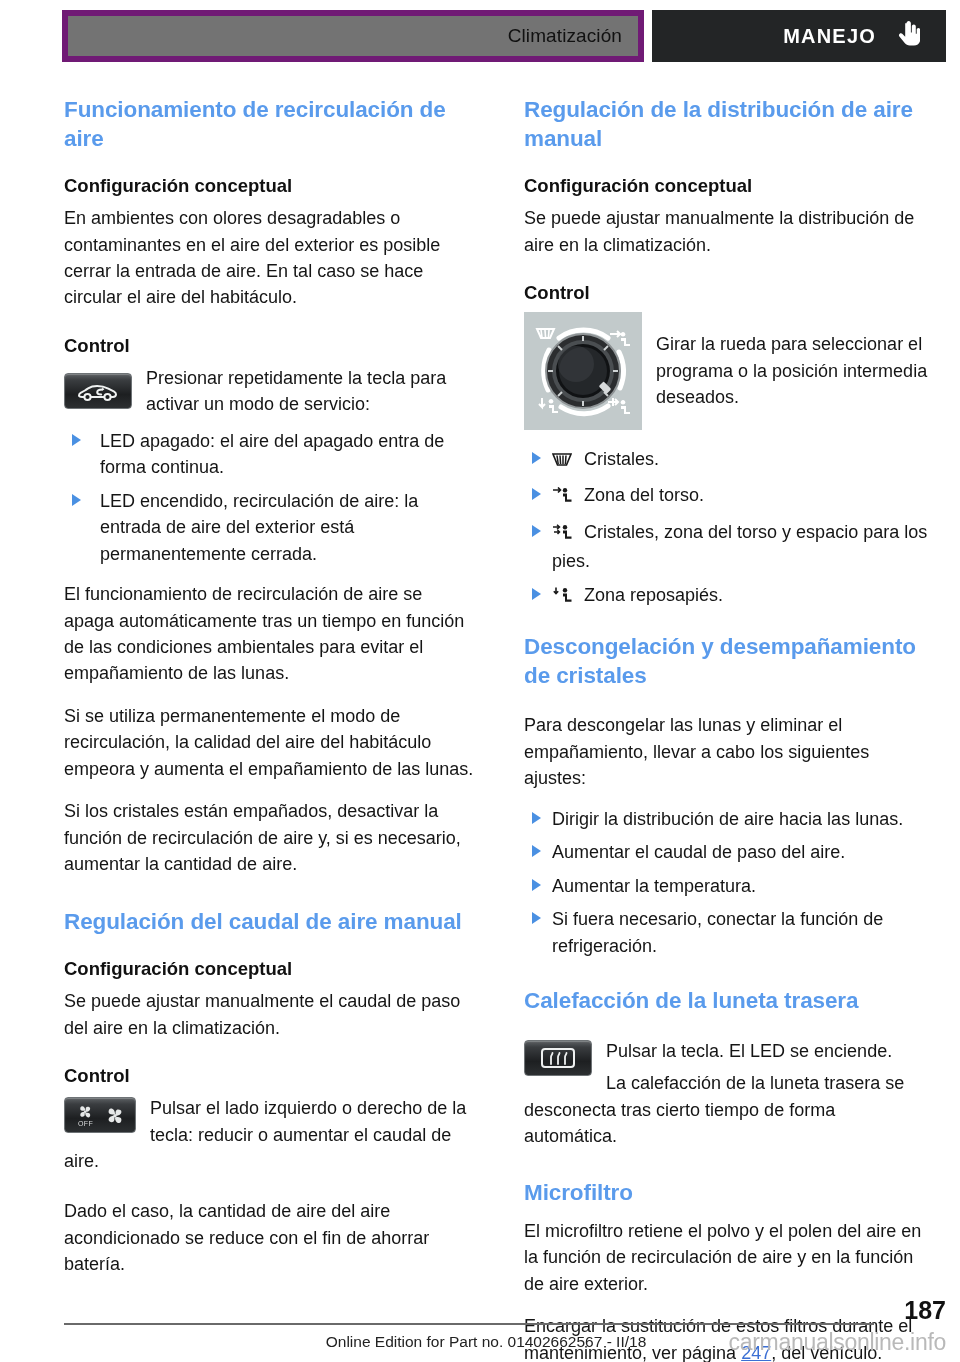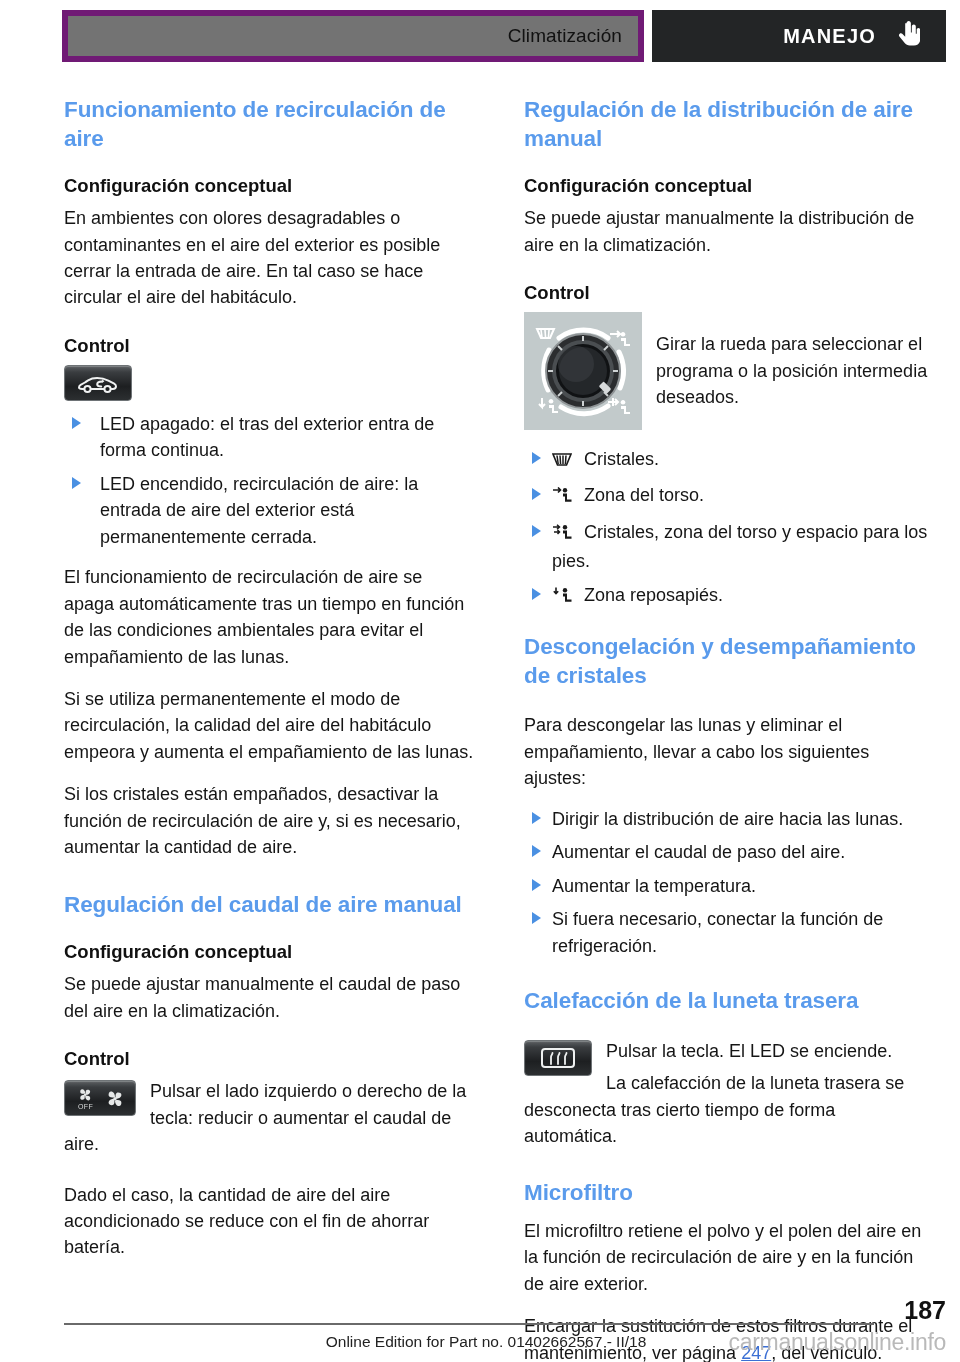--- a/index.html
+++ b/index.html
@@ -201,28 +201,29 @@
     <div class="fig-row">
       <span class="btn-fig">
         <svg width="46" height="22" viewBox="0 0 46 22">
           <path d="M4 15.5c0-1 .5-2 1.6-2.6l4.3-2.4c1.1-.6 2-1.5 3.2-2.2 2.3-1.4 5.4-2.3 9-2.3 4.7 0 8.3 1.1 11.2 2.6l5.5 2.8c1.4.7 2.2 1.7 2.2 2.9 0 1.5-1.3 2.6-3.1 2.6H7.1C5.3 16.9 4 16.4 4 15.5z" fill="none" stroke="#f0f2f2" stroke-width="2"></path>
           <circle cx="12.5" cy="17" r="3.1" fill="#1c1e20" stroke="#f0f2f2" stroke-width="2"></circle>
           <circle cx="32.5" cy="17" r="3.1" fill="#1c1e20" stroke="#f0f2f2" stroke-width="2"></circle>
           <path d="M27 9.5c-2.8 0-4.8 1.3-4.8 2.8s1.8 2.3 4 2.3" fill="none" stroke="#f0f2f2" stroke-width="2" stroke-linecap="round"></path>
           <path d="M27.4 7.1l1.9 2.4-2.6 1.4z" fill="#f0f2f2"></path>
         </svg>
       </span>
+      <span class="fig-text">Presionar repetidamente la tecla para activar un modo de servicio:</span>
     </div>
 
     <div class="gap-md"></div>
 
     <ul class="blist">
       <li>
         <span class="tri"></span>
-        <span>LED apagado: el tras del exterior entra de forma continua.</span>
+        <span>LED apagado: el aire del apagado entra de forma continua.</span>
       </li>
       <li>
         <span class="tri"></span>
         <span>LED encendido, recirculación de aire: la entrada de aire del exterior está permanentemente cerrada.</span>
       </li>
     </ul>
 
     <p class="body">El funcionamiento de recirculación de aire se apaga automáticamente tras un tiempo en función de las condiciones ambientales para evitar el empañamiento de las lunas.</p>
 
     <p class="body">Si se utiliza permanentemente el modo de recirculación, la calidad del aire del habitáculo empeora y aumenta el empañamiento de las lunas.</p>

